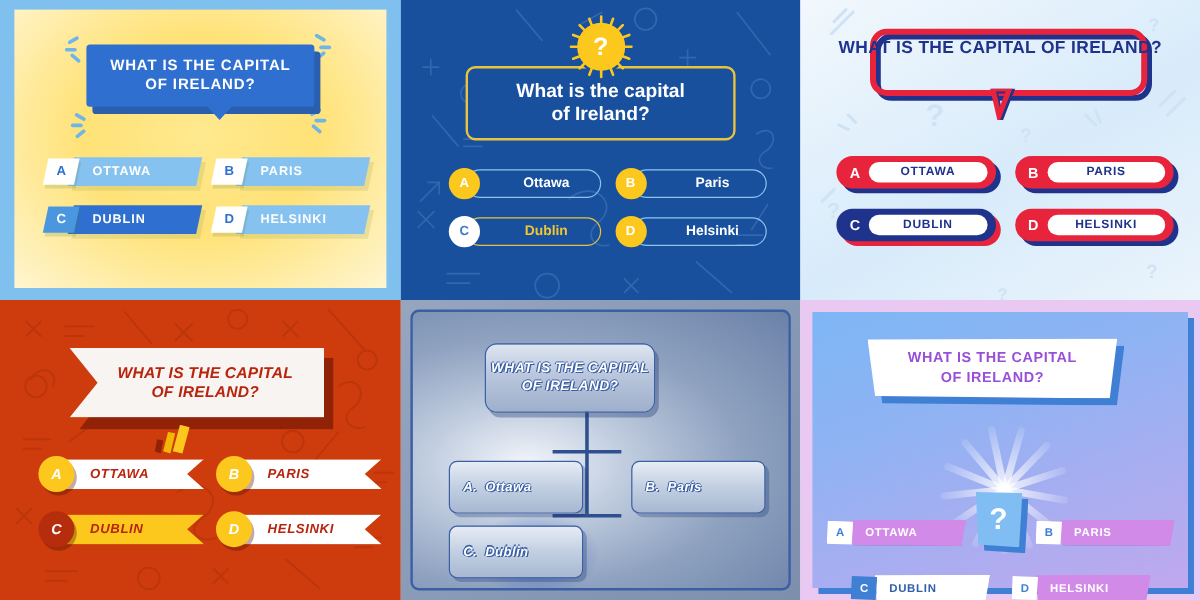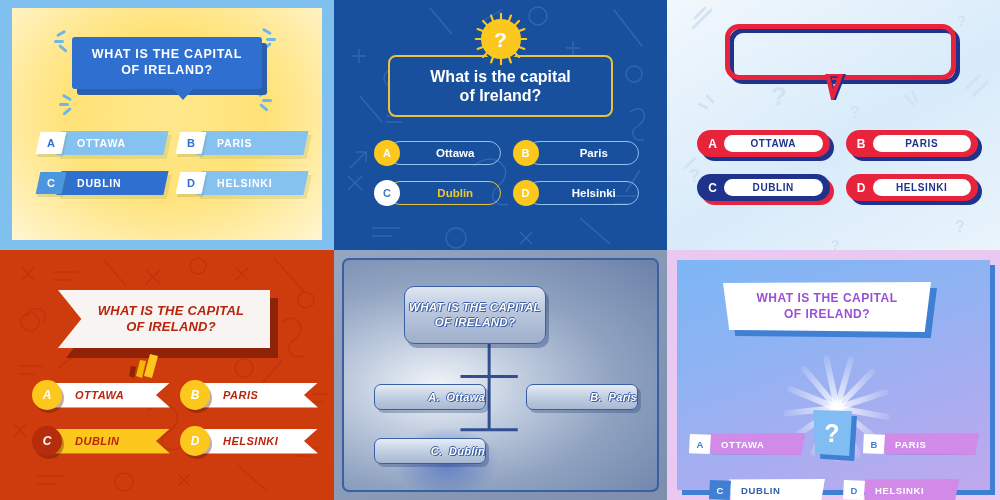--- a/index.html
+++ b/index.html
@@ -212,25 +212,25 @@
     box-shadow:3px 4px 0 rgba(30,55,110,.35);
     display:flex; align-items:center; justify-content:center; z-index:3;
   }
   .p5 .qcard .qt {
     color:#fff; font-size:11.5px; font-weight:800; font-style:italic;
     text-align:center; line-height:1.28; letter-spacing:.3px;
     text-shadow: 1px 1px 0 #3a5fa5, -1px 0 0 #3a5fa5, 0 -1px 0 #3a5fa5;
     text-transform:uppercase;
   }
   .p5 .opt {
-    position:absolute; height:26px; z-index:3;
+    position:absolute; height:44px; z-index:3;
     background: linear-gradient(180deg,#e6ecf5 0%,#c3d0e2 48%,#a8b8d2 100%);
     border:1.4px solid #3a5fa5; border-radius:7px;
     box-shadow:3px 3px 0 rgba(30,55,110,.3);
-    display:flex; align-items:center; padding-left:11px;justify-content:flex-end;
+    display:flex; align-items:center; padding-left:11px;
   }
   .p5 .opt span {
     color:#fff; font-size:11px; font-weight:800; font-style:italic; letter-spacing:.3px;
     text-shadow: 1px 1px 0 #3a5fa5, -1px 0 0 #3a5fa5, 0 -1px 0 #3a5fa5;
   }
   .p5 .oA { left:30px; top:124px; width:112px; }
   .p5 .oB { left:182px; top:124px; width:112px; }
   .p5 .oC { left:30px; top:178px; width:112px; }
   .p5 .oD { left:182px; top:178px; width:112px; }
 
@@ -485,20 +485,21 @@
     </svg>
 
     <div class="bubwrap">
       <div class="bubsh"></div>
       <div class="bubfr"></div>
       <svg class="tail2" viewBox="0 0 24 30">
         <path d="M4 2 L20 2 L10 28 Z" fill="none" stroke="#20338c" stroke-width="5"></path>
         <path d="M2 0 L18 0 L8 26 Z" fill="none" stroke="#e8243c" stroke-width="5"></path>
       </svg>
     </div>
+    <div class="p3title">WHAT IS THE CAPITAL OF IRELAND?</div>
 
     <div class="ansgrid">
       <div class="ans">
         <div class="shw"></div>
         <div class="body">
           <div class="l3">A</div>
           <div class="f3">
               <span>OTTAWA</span>
             </div>
         </div>

